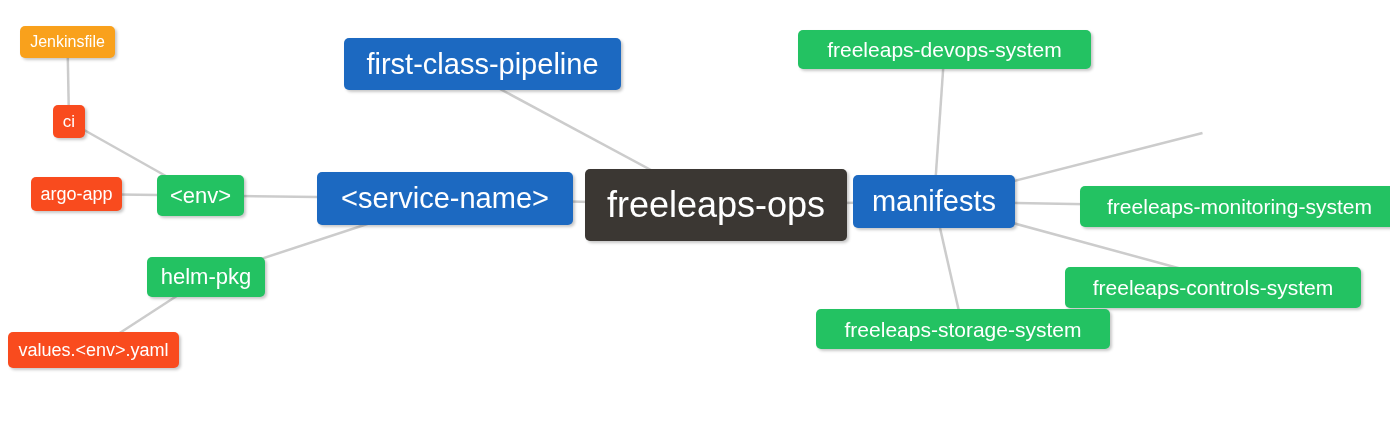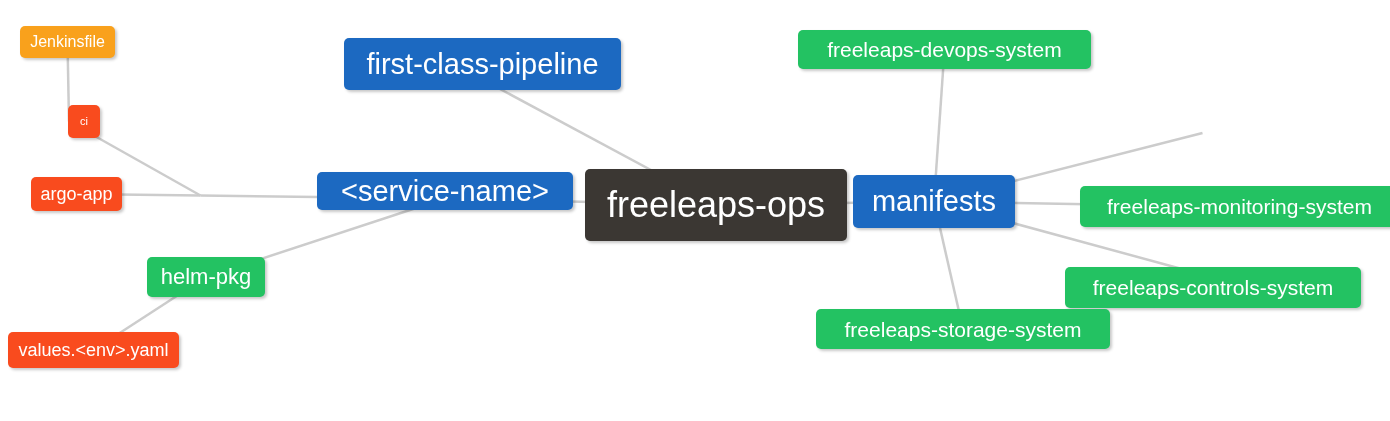--- a/index.html
+++ b/index.html
@@ -51,24 +51,25 @@
       <line x1="445" y1="198.5" x2="716" y2="205" stroke="#CCCCCC" stroke-width="2.5"></line>
       <line x1="716" y1="205" x2="934" y2="201.5" stroke="#CCCCCC" stroke-width="2.5"></line>
       <line x1="934" y1="201.5" x2="944.5" y2="49.5" stroke="#CCCCCC" stroke-width="2.5"></line>
       <line x1="934" y1="201.5" x2="1202.5" y2="133" stroke="#CCCCCC" stroke-width="2.5"></line>
       <line x1="934" y1="201.5" x2="1214.5" y2="206.5" stroke="#CCCCCC" stroke-width="2.5"></line>
       <line x1="934" y1="201.5" x2="1213" y2="277.5" stroke="#CCCCCC" stroke-width="2.5"></line>
       <line x1="934" y1="201.5" x2="963" y2="329" stroke="#CCCCCC" stroke-width="2.5"></line>
     </svg>
 <div class="node" style="left: 585px; top: 169px; width: 262px; height: 72px; font-size: 36px; background: rgb(59, 55, 51); color: rgb(255, 255, 255);">freeleaps-ops</div>
     <div class="node" style="left: 315px; top: 38px; width: 277px; height: 52px; font-size: 29px; background: rgb(28, 105, 193); color: rgb(255, 255, 255); margin-left: 29px;">first-class-pipeline</div>
-    <div class="node" style="left: 317px; top: 172px; width: 256px; height: 38px; font-size: 29px; background: rgb(28, 105, 193); color: rgb(255, 255, 255);">&lt;service-name&gt;</div>
+    <div class="node" style="left: 317px; top: 172px; width: 256px; height: 53px; font-size: 29px; background: rgb(28, 105, 193); color: rgb(255, 255, 255);">&lt;service-name&gt;</div>
     <div class="node" style="left: 853px; top: 175px; width: 162px; height: 53px; font-size: 29px; background: rgb(28, 105, 193); color: rgb(255, 255, 255);">manifests</div>
+    <div class="node" style="left: 157px; top: 175px; width: 87px; height: 41px; font-size: 22px; background: rgb(35, 194, 98); color: rgb(255, 255, 255);">&lt;env&gt;</div>
     <div class="node" style="left: 147px; top: 257px; width: 118px; height: 40px; font-size: 22px; background: rgb(35, 194, 98); color: rgb(255, 255, 255);">helm-pkg</div>
     <div class="node" style="left: 31px; top: 177px; width: 91px; height: 34px; font-size: 18px; background: rgb(249, 75, 30); color: rgb(255, 255, 255);">argo-app</div>
     <div class="node" style="left: 8px; top: 332px; width: 171px; height: 36px; font-size: 18px; background: rgb(249, 75, 30); color: rgb(255, 255, 255);">values.&lt;env&gt;.yaml</div>
-    <div class="node" style="left: 53px; top: 105px; width: 32px; height: 33px; font-size: 11px; background: rgb(249, 75, 30); color: rgb(255, 255, 255); margin-left: 15px;">ci</div>
+    <div class="node" style="left: 53px; top: 105px; width: 32px; height: 33px; font-size: 17px; background: rgb(249, 75, 30); color: rgb(255, 255, 255);">ci</div>
     <div class="node" style="left: 20px; top: 26px; width: 95px; height: 32px; font-size: 16px; background: rgb(249, 161, 28); color: rgb(255, 255, 255);">Jenkinsfile</div>
     <div class="node" style="left: 798px; top: 30px; width: 293px; height: 39px; font-size: 21px; background: rgb(35, 194, 98); color: rgb(255, 255, 255);">freeleaps-devops-system</div>
     <div class="node" style="left: 1080px; top: 186px; width: 319px; height: 41px; font-size: 21px; background: rgb(35, 194, 98); color: rgb(255, 255, 255);">freeleaps-monitoring-system</div>
     <div class="node" style="left: 1065px; top: 267px; width: 296px; height: 41px; font-size: 21px; background: rgb(35, 194, 98); color: rgb(255, 255, 255);">freeleaps-controls-system</div>
     <div class="node" style="left: 816px; top: 309px; width: 294px; height: 40px; font-size: 21px; background: rgb(35, 194, 98); color: rgb(255, 255, 255);">freeleaps-storage-system</div>
   </div>
 
 </body></html>

